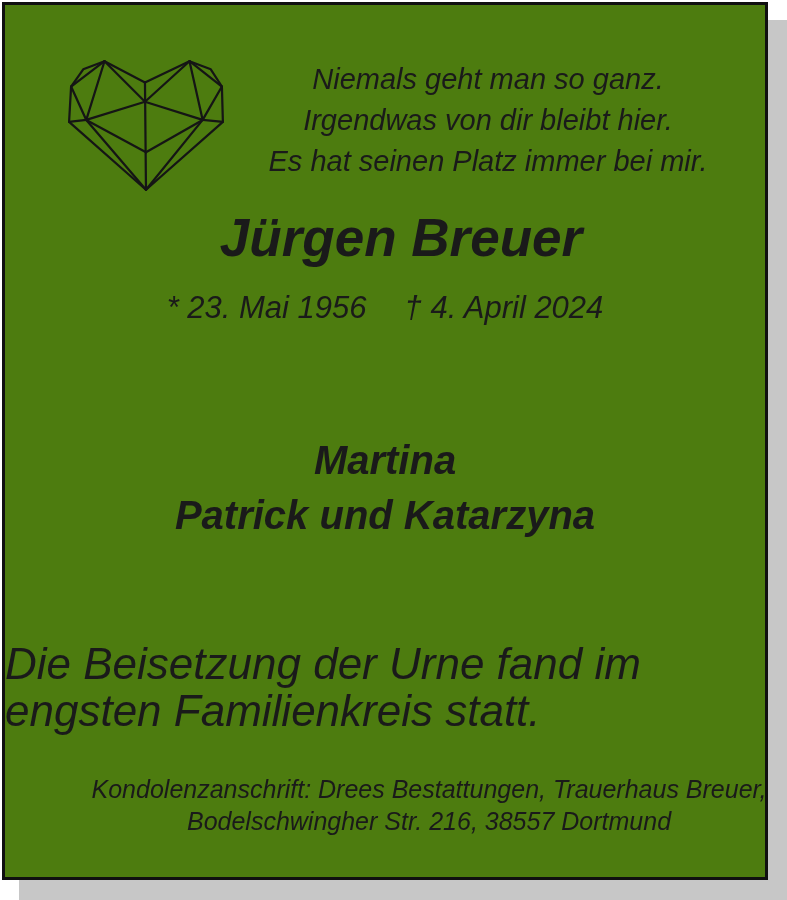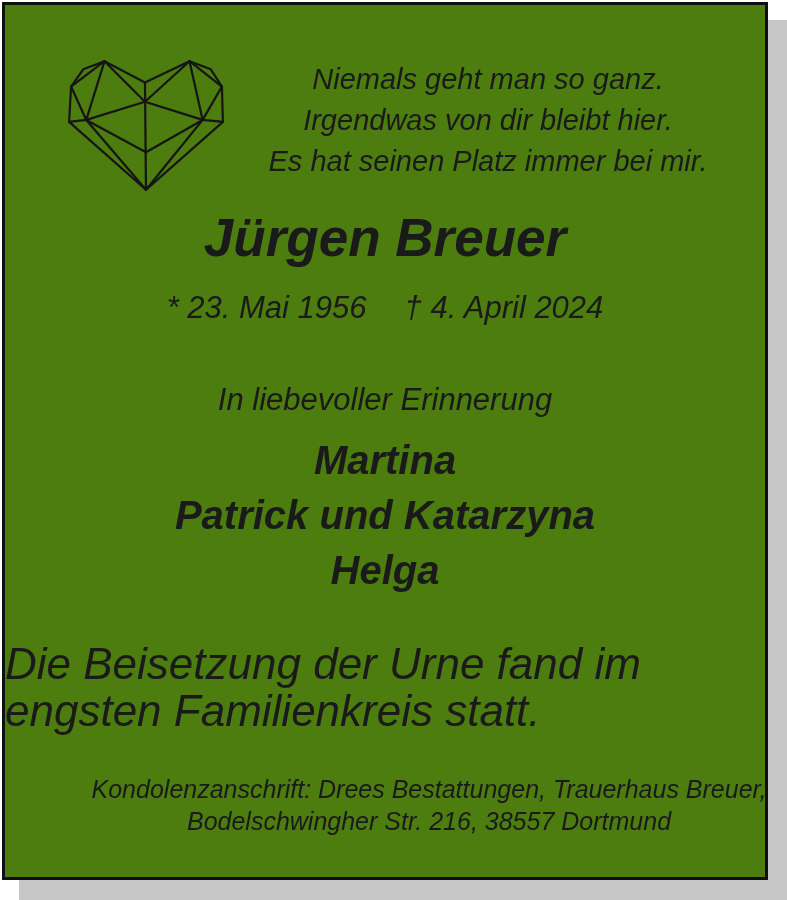--- a/index.html
+++ b/index.html
@@ -35,20 +35,21 @@
     text-align: center;
     font-size: 29px; line-height: 41px;
   }
   .name {
     position: absolute;
     left: 0; top: 202px; width: 100%;
     margin: 0;
     text-align: center;
     font-size: 53px; line-height: 62px;
     font-weight: 700;
+    padding-left: 16px;
   }
   .dates {
     position: absolute;
     left: 0; top: 276px; width: 100%;
     display: flex; justify-content: center; gap: 38px;
     font-size: 31px; line-height: 40px; margin-top: 7px;
   }
   .intro {
     position: absolute;
     left: 0; top: 375px; width: 100%;
@@ -117,26 +118,24 @@
       <div>Es hat seinen Platz immer bei mir.</div>
     </div>
 
     <h1 class="name">Jürgen Breuer</h1>
 
     <div class="dates">
       <span>* 23. Mai 1956</span>
       <span>† 4. April 2024</span>
     </div>
 
-    <div class="intro">In liebevoller Erinnerung</div>
 
     <div class="mourners">
       <div>Martina</div>
       <div>Patrick und Katarzyna</div>
-      <div>Helga</div>
     </div>
 
     <div class="burial">
       <div>Die Beisetzung der Urne fand im</div>
       <div>engsten Familienkreis statt.</div>
     </div>
 
     <div class="condolence">
       <div>Kondolenzanschrift: Drees Bestattungen, Trauerhaus Breuer,</div>
       <div>Bodelschwingher Str. 216, 38557 Dortmund</div>

